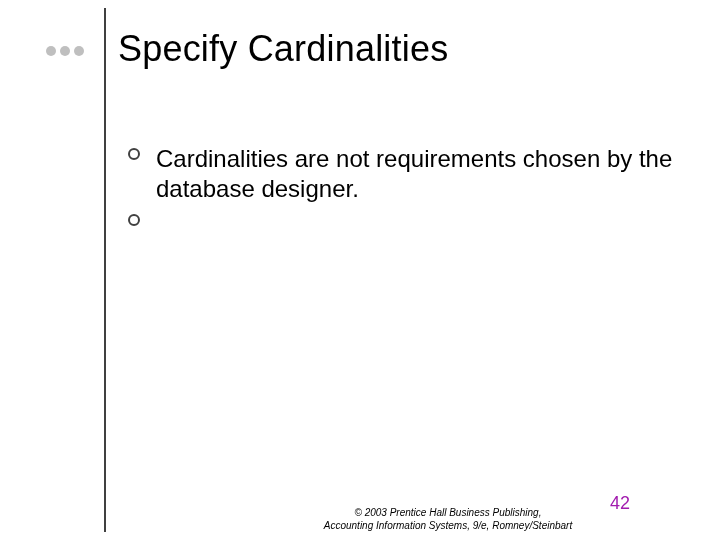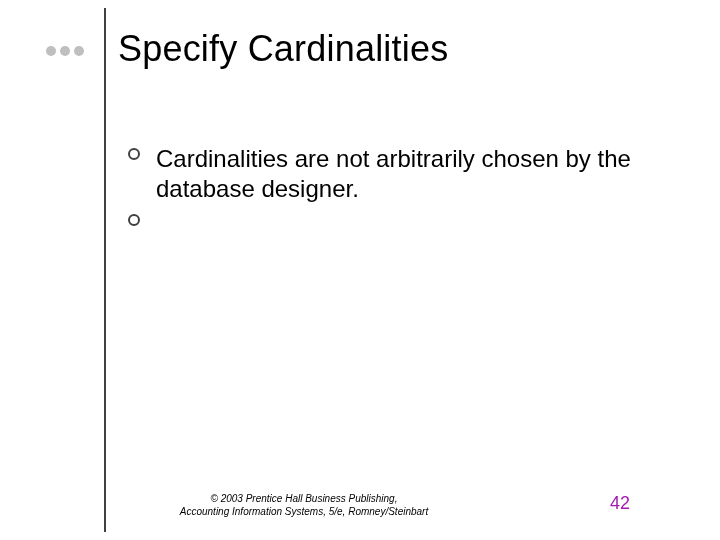--- a/index.html
+++ b/index.html
@@ -5,21 +5,21 @@
   * { margin: 0; padding: 0; box-sizing: border-box; }
   html, body { width: 720px; height: 540px; background: #fff; font-family: Arial, Helvetica, sans-serif; color: #000; }
   .slide { position: relative; width: 720px; height: 540px; }
   .decor-dots { position: absolute; left: 46px; top: 46px; display: flex; gap: 4px; }
   .decor-dot { width: 10px; height: 10px; border-radius: 50%; background: #bfbfbf; }
   .vrule { position: absolute; left: 104px; top: 8px; width: 2px; height: 524px; background: #404040; }
   .title { position: absolute; left: 118px; top: 28px; font-size: 36px; font-weight: 400; letter-spacing: 0.2px; }
   .body-list { position: absolute; left: 128px; top: 144px; width: 550px; list-style: none; }
   .body-item { position: relative; padding-left: 28px; font-size: 24px; line-height: 1.25; margin-bottom: 6px; }
   .body-item .bullet { position: absolute; left: 0; top: 4px; width: 12px; height: 12px; border: 2px solid #404040; border-radius: 50%; box-sizing: border-box; }
-  .footer { position: absolute; left: 0; bottom: 22px; width: 608px; display: flex; align-items: flex-end; justify-content: center; }
+  .footer { position: absolute; left: 0; bottom: 8px; width: 608px; display: flex; align-items: flex-end; justify-content: flex-end; }
   .footer-center { width: 320px; text-align: center; font-size: 10px; font-style: italic; line-height: 1.25; }
   .page-num { position: absolute; right: 90px; bottom: 26px; font-size: 18px; color: #a21caf; }
 </style>
 </head>
 <body>
 
 <div class="slide">
 
   <div class="decor-dots">
     <span class="decor-dot"></span>
@@ -27,29 +27,29 @@
     <span class="decor-dot"></span>
   </div>
 
   <div class="vrule"></div>
 
   <h1 class="title">Specify Cardinalities</h1>
 
   <ul class="body-list">
     <li class="body-item">
       <span class="bullet"></span>
-      <span>Cardinalities are not arbitrarily chosen by the database designer.</span>
+      <span>Cardinalities are not requirements chosen by the database designer.</span>
     </li>
     <li class="body-item">
       <span class="bullet"></span>
     </li>
   </ul>
 
   <div class="footer">
     <div class="footer-center">
       <div>© 2003 Prentice Hall Business Publishing,</div>
-      <div>Accounting Information Systems, 5/e, Romney/Steinbart</div>
+      <div>Accounting Information Systems, 9/e, Romney/Steinbart</div>
     </div>
   </div>
 
   <div class="page-num">42</div>
 
 </div>
 
 </body></html>

